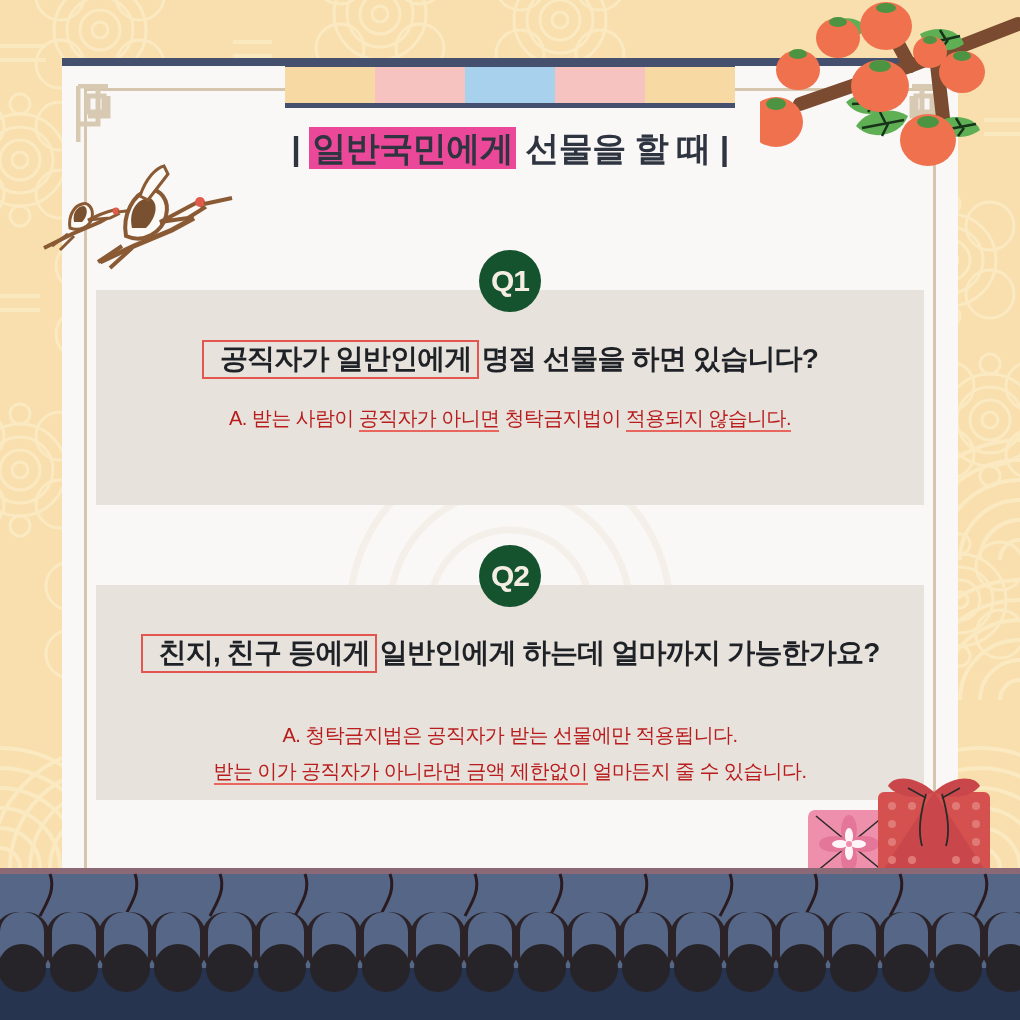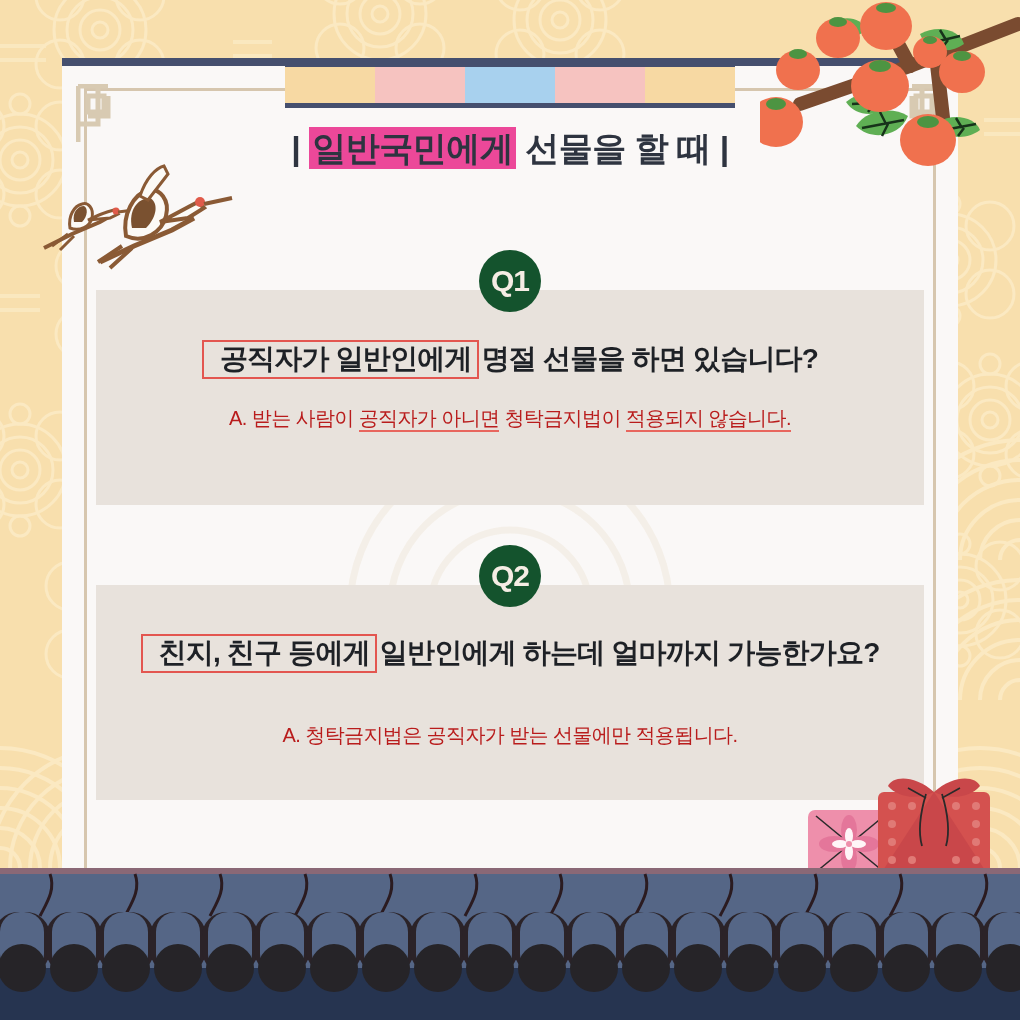--- a/index.html
+++ b/index.html
@@ -332,20 +332,21 @@
     <span class="a-row"><span>A. 받는 사람이 </span><span class="u">공직자가 아니면</span><span> 청탁금지법이 </span><span class="u">적용되지 않습니다.</span></span>
   </div>
 
 <div class="qa-box" id="qa2"></div>
 <div class="q-badge" id="badge2">Q2</div>
 <div class="q-line" id="q2-line">
   <span class="boxed">친지, 친구 등에게</span><span>일반인에게 하는데 얼마까지 가능한가요?</span>
 </div>
 <div class="a-block" id="a2-block">
     <span class="a-row"><span>A. 청탁금지법은 공직자가 받는 선물에만 적용됩니다.</span></span>
+    <span class="a-row"><span class="u">받는 이가 공직자가 아니라면 금액 제한없이</span><span> 얼마든지 줄 수 있습니다.</span></span>
   </div>
 
 <svg id="gifts" viewBox="0 0 230 120">
 
   <g>
     <rect x="16" y="32" width="82" height="68" rx="7" fill="#EE8FAB"></rect>
     <g stroke="#2A2A2A" stroke-width="1.6" fill="none">
       <path d="M24,38 L92,94"></path>
         <path d="M92,38 L24,94"></path>
     </g>

